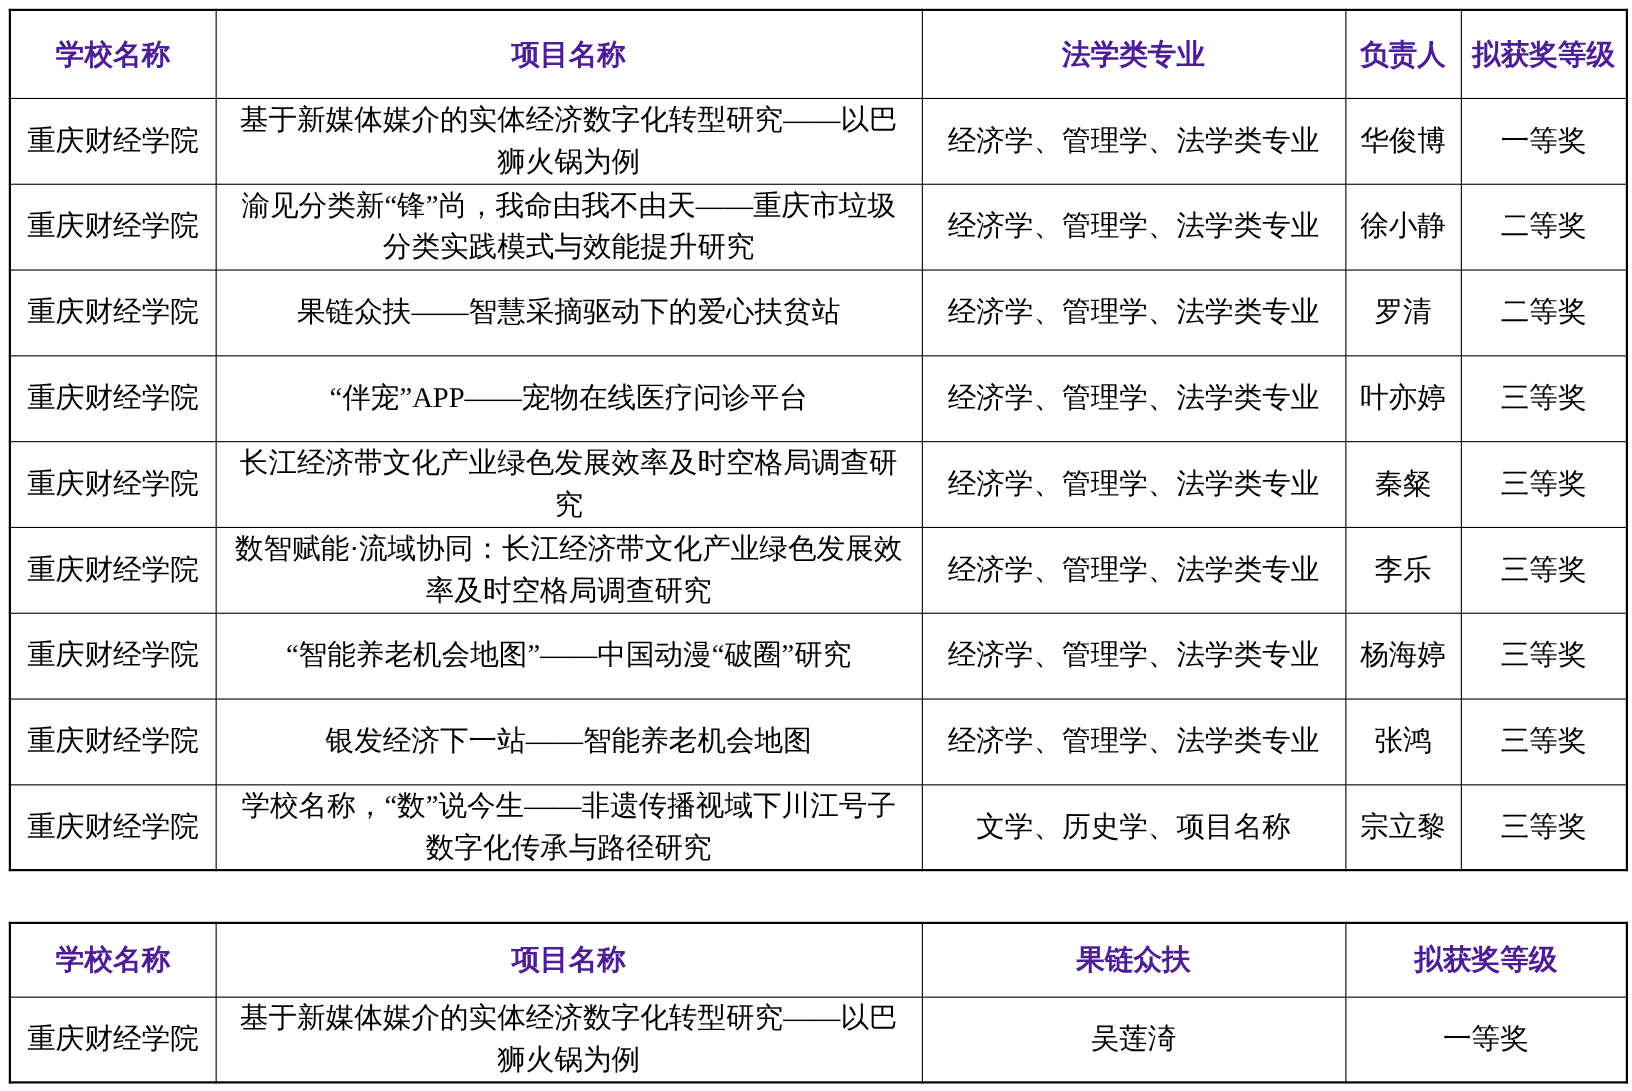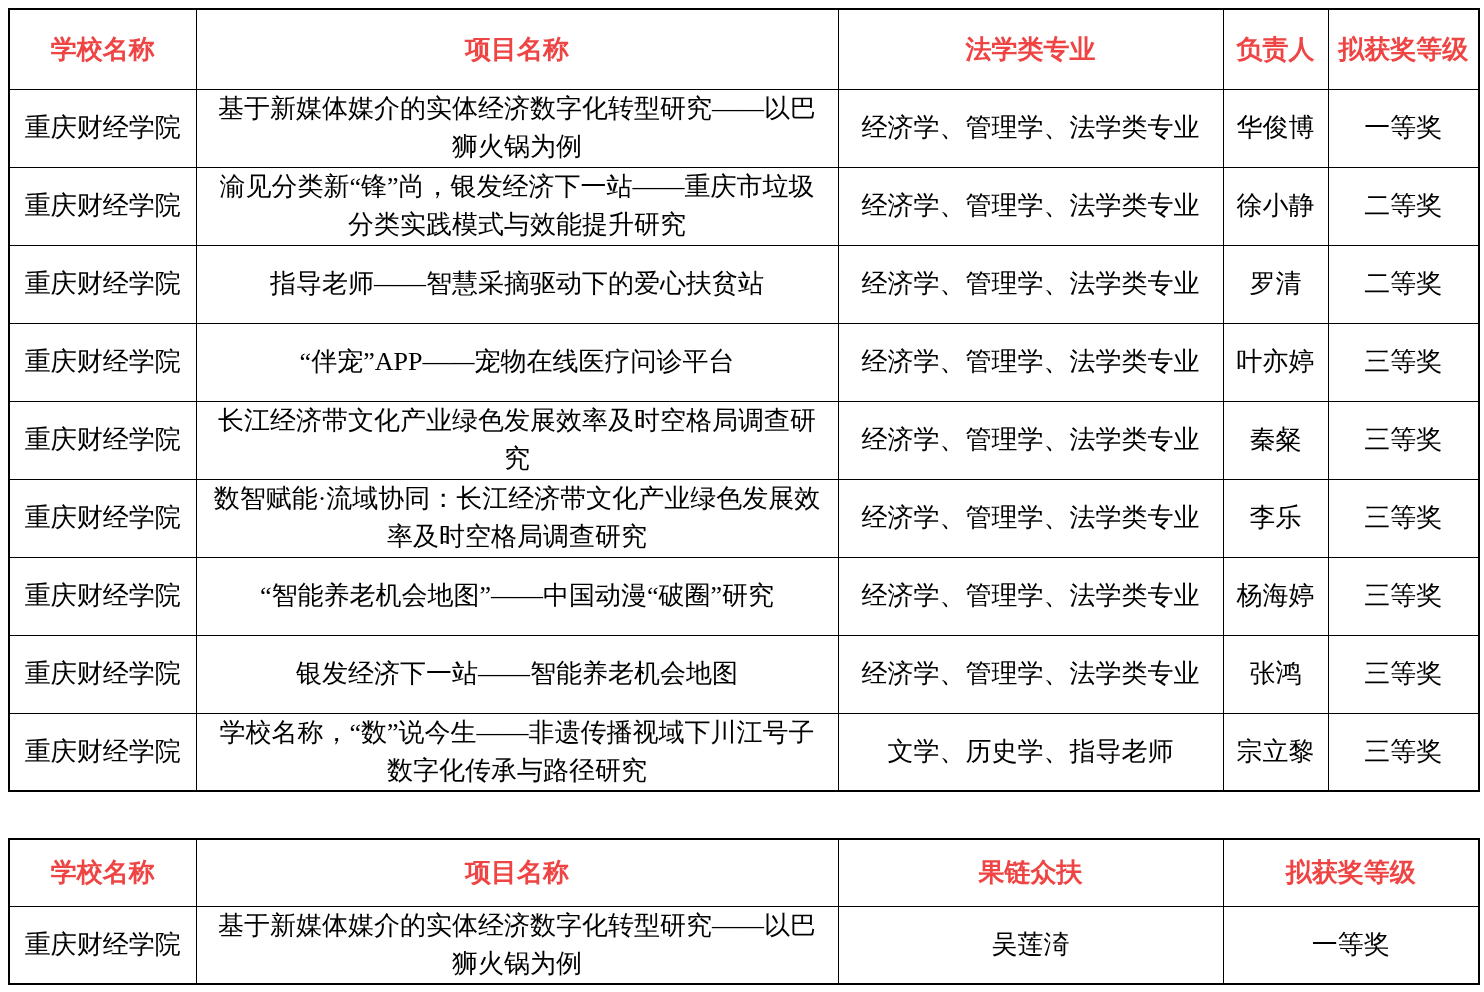--- a/index.html
+++ b/index.html
@@ -1,21 +1,21 @@
 <!DOCTYPE html>
 <html><head>
 <meta charset="utf-8">
 <style>
   html,body{margin:0;padding:0;background:#ffffff;}
   .page{position:relative;width:1484px;height:992px;background:#ffffff;color:#000000;overflow:hidden;}
   table{position:absolute;border-collapse:collapse;table-layout:fixed;background:#ffffff;border:2px solid #000000;}
   .t1{left:8px;top:8px;width:1470px;}
   .t2{left:8px;top:838px;width:1470px;}
   th,td{border:1px solid #000000;text-align:center;vertical-align:middle;overflow:hidden;padding:0 4px;}
-  th{font-family:Liberation Mono, monospace;font-weight:700;font-size:26px;color:#ef4444;}
+  th{font-family:Liberation Mono, monospace;font-weight:700;font-size:26px;color:#4c1d95;}
   td{font-family:"Liberation Serif","DejaVu Serif",serif;font-size:26px;line-height:38px;color:#000000;}
   td.project{padding:0 12px;}
   td.leader{padding:0 2px;margin-top:36px;}
   .t1 thead tr{height:80px;}
   .t1 tbody tr{height:78px;}
   .t2 thead tr{height:67px;}
   .t2 tbody tr{height:77px;}
 </style>
 </head>
 <body>
@@ -42,28 +42,28 @@
     <tbody>
       <tr>
         <td>重庆财经学院</td>
         <td class="project">基于新媒体媒介的实体经济数字化转型研究——以巴狮火锅为例</td>
         <td>经济学、管理学、法学类专业</td>
         <td class="leader">华俊博</td>
         <td>一等奖</td>
       </tr>
       <tr>
         <td>重庆财经学院</td>
-        <td class="project">渝见分类新“锋”尚，银发经济下一站——重庆市垃圾分类实践模式与效能提升研究</td>
+        <td class="project">渝见分类新“锋”尚，我命由我不由天——重庆市垃圾分类实践模式与效能提升研究</td>
         <td>经济学、管理学、法学类专业</td>
         <td class="leader">徐小静</td>
         <td>二等奖</td>
       </tr>
       <tr>
         <td>重庆财经学院</td>
-        <td class="project">指导老师——智慧采摘驱动下的爱心扶贫站</td>
+        <td class="project">果链众扶——智慧采摘驱动下的爱心扶贫站</td>
         <td>经济学、管理学、法学类专业</td>
         <td class="leader">罗清</td>
         <td>二等奖</td>
       </tr>
       <tr>
         <td>重庆财经学院</td>
         <td class="project">“伴宠”APP——宠物在线医疗问诊平台</td>
         <td>经济学、管理学、法学类专业</td>
         <td class="leader">叶亦婷</td>
         <td>三等奖</td>
@@ -92,21 +92,21 @@
       <tr>
         <td>重庆财经学院</td>
         <td class="project">银发经济下一站——智能养老机会地图</td>
         <td>经济学、管理学、法学类专业</td>
         <td class="leader">张鸿</td>
         <td>三等奖</td>
       </tr>
       <tr>
         <td>重庆财经学院</td>
         <td class="project">学校名称，“数”说今生——非遗传播视域下川江号子数字化传承与路径研究</td>
-        <td>文学、历史学、指导老师</td>
+        <td>文学、历史学、项目名称</td>
         <td class="leader">宗立黎</td>
         <td>三等奖</td>
       </tr>
     </tbody>
   </table>
 
   <table class="t2">
     <colgroup>
       <col style="width:187px">
         <col style="width:642px">

